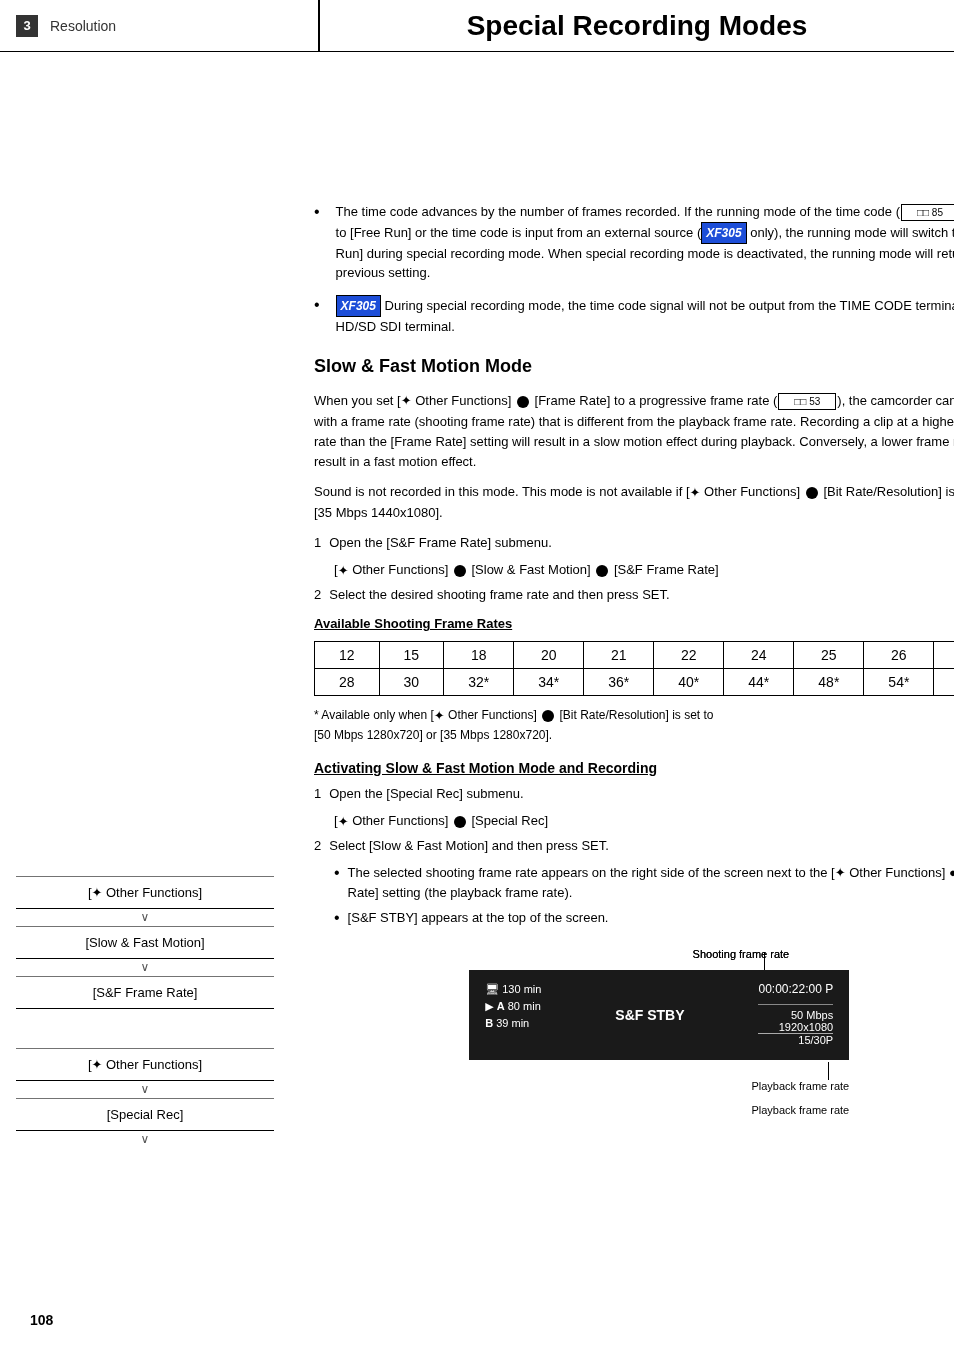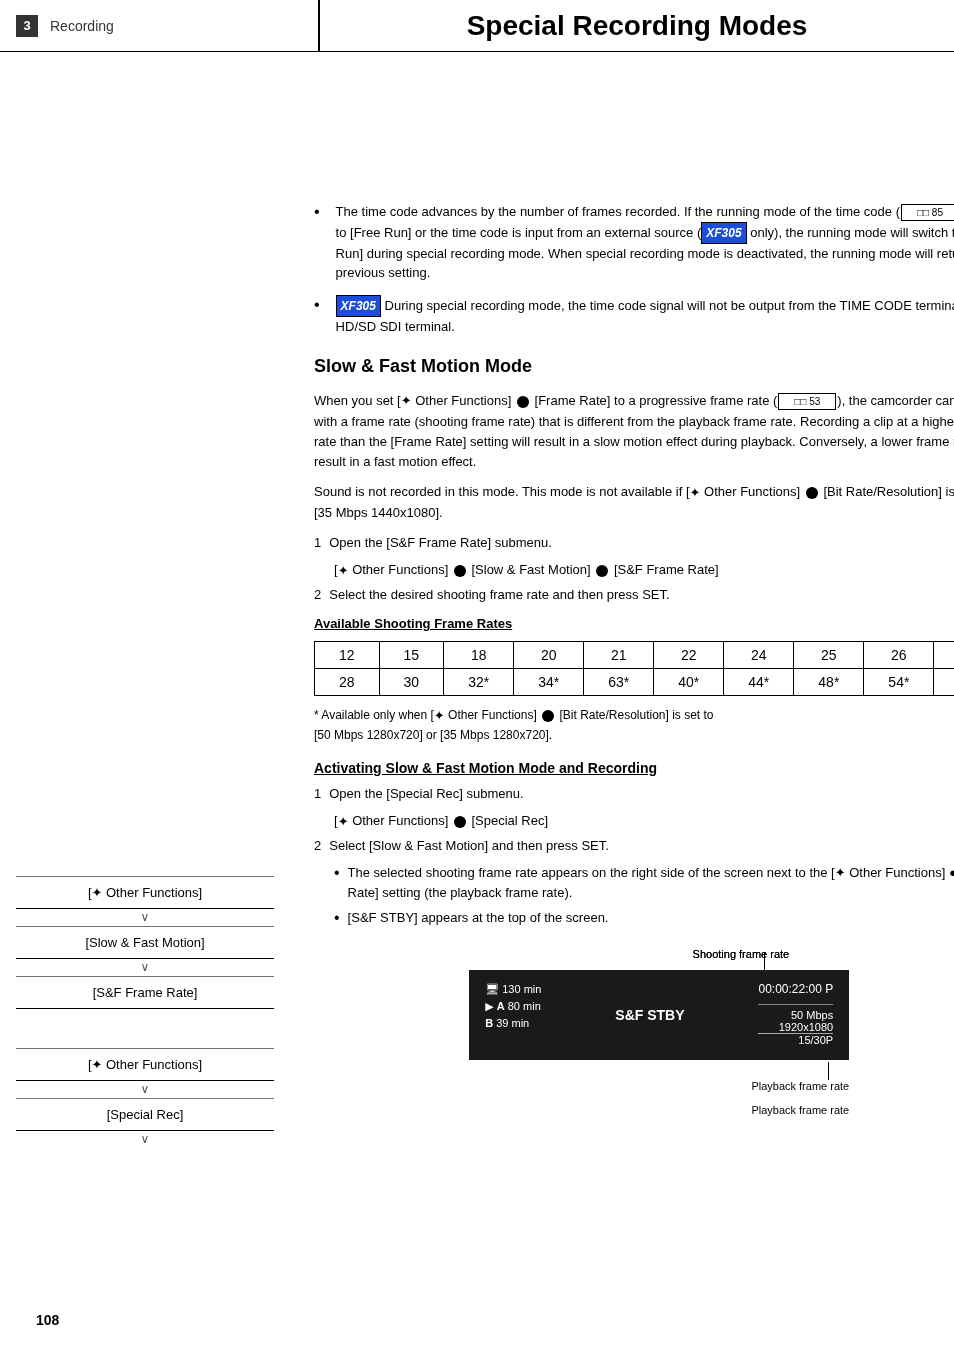--- a/index.html
+++ b/index.html
@@ -283,21 +283,21 @@
     .cam-center-info {
       font-size: 14px;
       font-weight: bold;
       align-self: center;
     }
 
     
     .page-footer {
       position: absolute;
       bottom: 20px;
-      left: 36px;
+      left: 30px;
       font-size: 14px;
       font-weight: bold;
     }
 
     .available-table-title {
       font-size: 13px;
       font-weight: bold;
       margin: 12px 0 6px 0;
       text-decoration: underline;
     }
@@ -308,21 +308,21 @@
     }
   </style>
 </head>
 <body>
 
 <div class="page-container">
 
   <div class="page-header">
     <div class="header-left">
       <div class="page-number-box">3</div>
-      <span class="header-recording-label">Recording</span>
+      <span class="header-recording-label">Resolution</span>
     </div>
     <div class="header-right">
       <h1 class="page-title">Special Recording Modes</h1>
     </div>
   </div>
 
   <div class="main-layout">
 
     <div class="left-sidebar">
 
@@ -401,21 +401,21 @@
               <td>24</td>
               <td>25</td>
               <td>26</td>
               <td>27</td>
             </tr>
             <tr>
               <td>28</td>
               <td>30</td>
               <td>32*</td>
               <td>34*</td>
-              <td>63*</td>
+              <td>36*</td>
               <td>40*</td>
               <td>44*</td>
               <td>48*</td>
               <td>54*</td>
               <td>60*</td>
             </tr>
           </tbody>
         </table>
 
         <p class="table-note">

